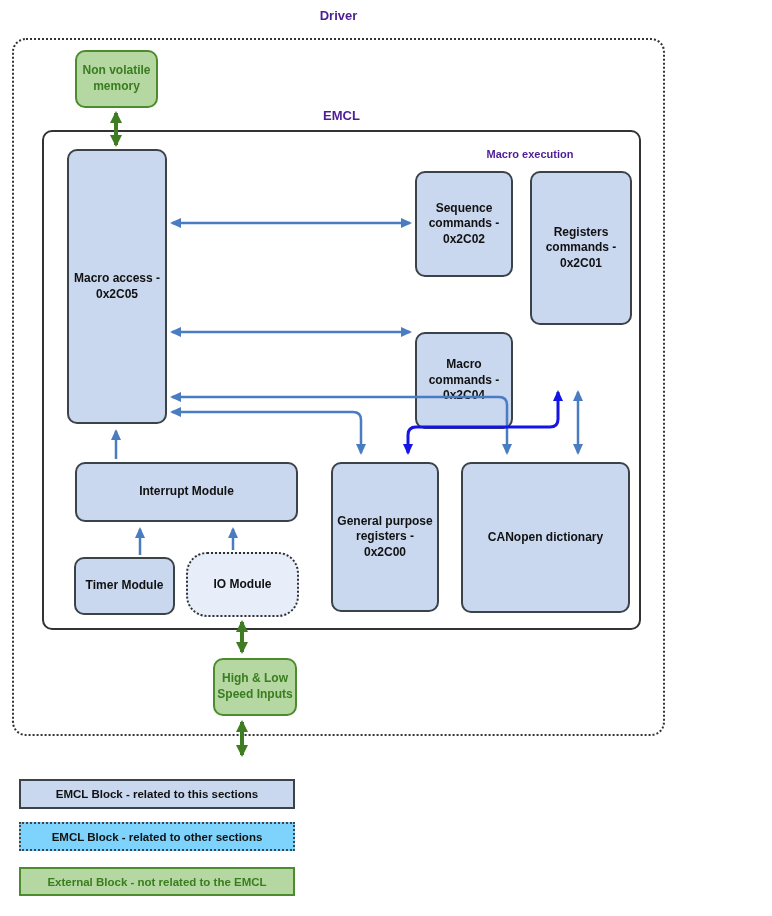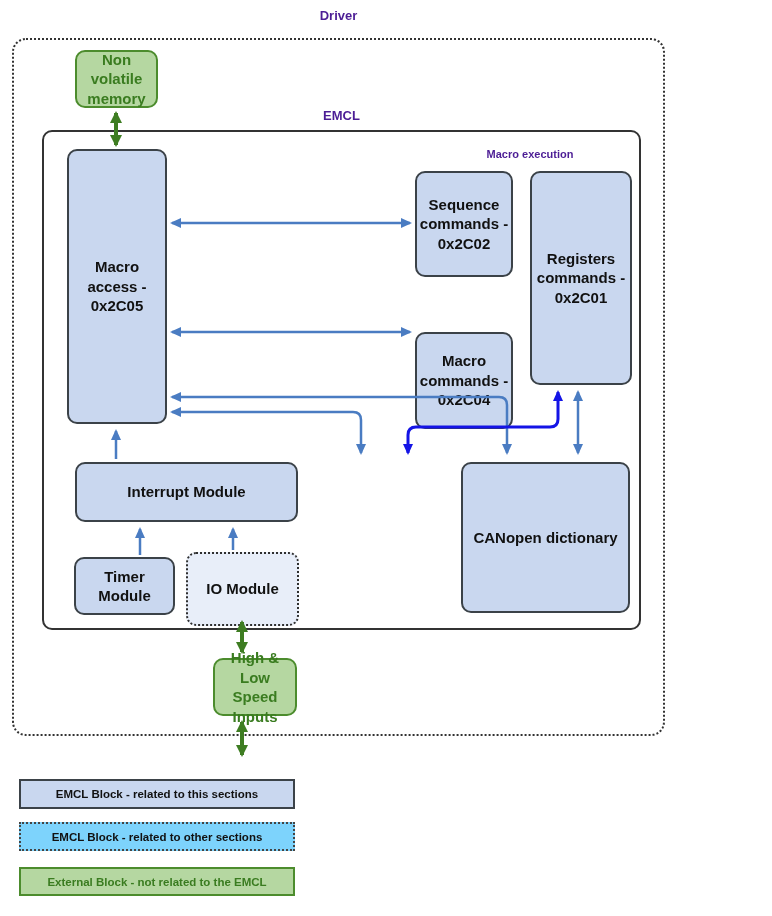--- a/index.html
+++ b/index.html
@@ -15,32 +15,32 @@
   }
   #emcl-label{left:42px;top:108px;width:599px;font-size:13px;}
   #emcl-box{
     position:absolute;left:42px;top:130px;width:595px;height:496px;
     border:2px solid #333;border-radius:10px;background:#fff;
   }
   #macro-exec-label{left:455px;top:148px;width:150px;font-size:11px;}
   .block{
     position:absolute;display:flex;align-items:center;justify-content:center;
     background:#c9d7ef;border:2px solid #3b4248;border-radius:10px;
-    font-weight:bold;font-size:15px;color:#111;text-align:center;
+    font-weight:bold;font-size:12px;color:#111;text-align:center;
     line-height:1.3;padding:2px;box-sizing:border-box;
   }
   .block.green{background:#b5d7a1;border-color:#4c8c2d;color:#3a7c20;}
   .block.dotted{background:#e8eef9;border:2px dotted #2f2f2f;}
   #blk-macro-access{left:67px;top:149px;width:100px;height:275px;}
   #blk-sequence{left:415px;top:171px;width:98px;height:106px;}
   #blk-macro-cmds{left:415px;top:288px;width:98px;height:97px;margin-top:44px;}
-  #blk-registers{left:530px;top:171px;width:102px;height:214px;}
+  #blk-registers{left:530px;top:171px;width:102px;height:154px;}
   #blk-interrupt{left:75px;top:462px;width:223px;height:60px;}
   #blk-timer{left:74px;top:557px;width:101px;height:58px;}
-  #blk-io{left:186px;top:552px;width:113px;height:74px;}
+  #blk-io{left:186px;top:552px;width:113px;height:65px;border-radius:21px;}
   #blk-gp{left:331px;top:462px;width:108px;height:150px;}
   #blk-canopen{left:461px;top:462px;width:169px;height:151px;}
   #blk-nvm{left:75px;top:50px;width:83px;height:58px;}
   #blk-hlsi{left:201px;top:658px;width:84px;height:58px;margin-left:12px;}
   .legend-item{
     position:absolute;left:19px;width:276px;height:30px;
     display:flex;align-items:center;justify-content:center;
     font-weight:bold;font-size:11.5px;color:#111;text-align:center;
     border-radius:0;box-sizing:border-box;
   }
@@ -73,20 +73,21 @@
   <div id="blk-macro-cmds" class="block">Macro commands - 0x2C04</div>
 
   <div id="blk-registers" class="block">Registers commands - 0x2C01</div>
 
   <div id="blk-interrupt" class="block">Interrupt Module</div>
 
   <div id="blk-timer" class="block">Timer Module</div>
 
   <div id="blk-io" class="block dotted">IO Module</div>
 
+  <div id="blk-gp" class="block">General purpose registers - 0x2C00</div>
 
   <div id="blk-canopen" class="block">CANopen dictionary</div>
 
   <div id="blk-hlsi" class="block green">High &amp; Low Speed Inputs</div>
 
   <svg id="arrows" width="772" height="916">
     <defs>
       <marker id="ab" markerUnits="userSpaceOnUse" markerWidth="12" markerHeight="12" refX="9" refY="5" orient="auto-start-reverse">
         <path d="M0,0 L11,5 L0,10 Z" fill="#4a7cc2"></path>
       </marker>

